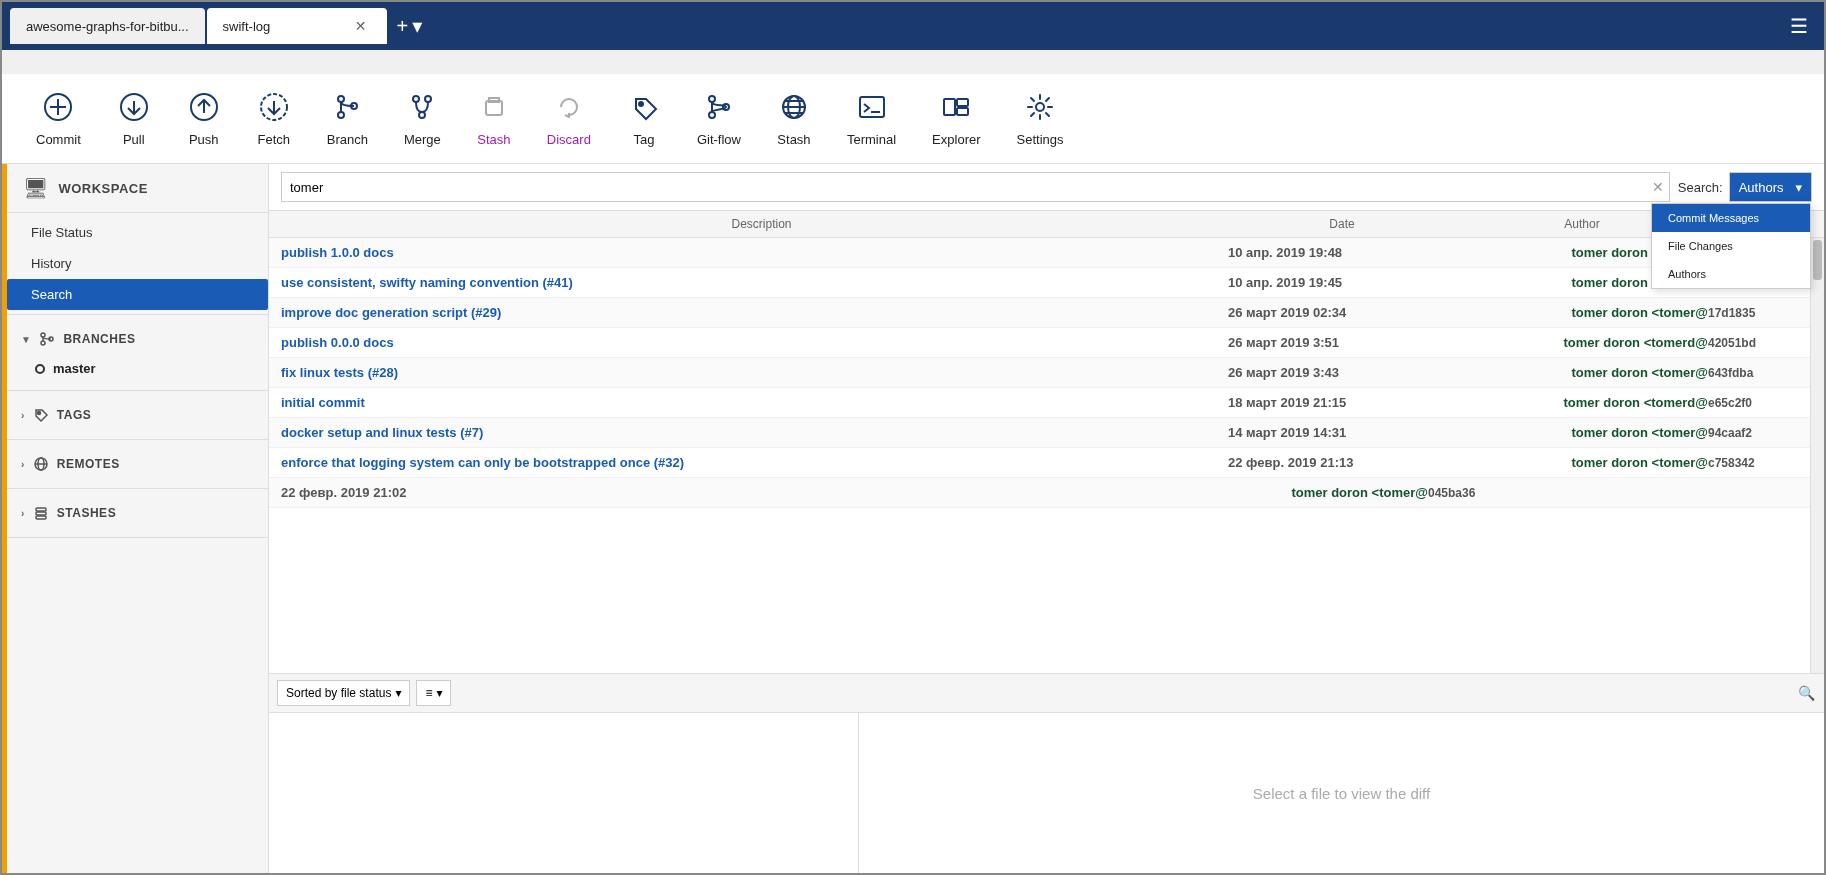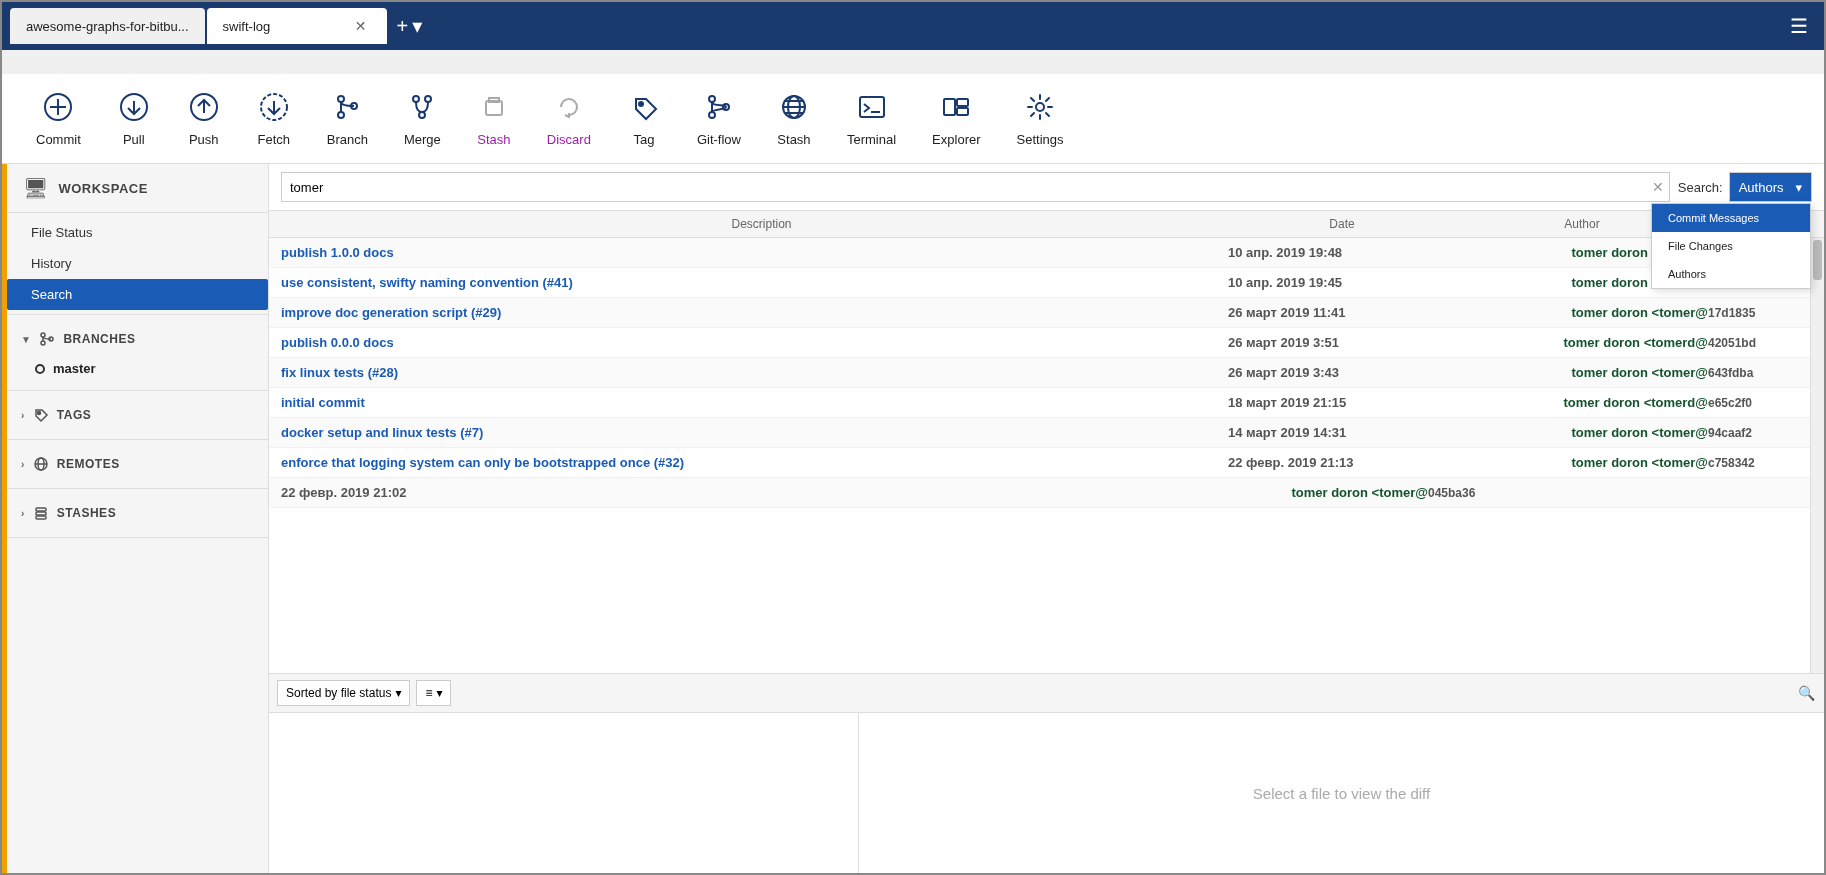--- a/index.html
+++ b/index.html
@@ -645,21 +645,21 @@
             <span class="commit-hash"></span>
           </div>
           <div class="commit-row">
             <span class="commit-desc">use consistent, swifty naming convention (#41)</span>
             <span class="commit-date">10 апр. 2019 19:45</span>
             <span class="commit-author">tomer doron &lt;tomer@</span>
             <span class="commit-hash"></span>
           </div>
           <div class="commit-row">
             <span class="commit-desc">improve doc generation script (#29)</span>
-            <span class="commit-date">26 март 2019 11:41</span>
+            <span class="commit-date">26 март 2019 02:34</span>
             <span class="commit-author">tomer doron &lt;tomer@</span>
             <span class="commit-hash">17d1835</span>
           </div>
           <div class="commit-row">
             <span class="commit-desc">publish 0.0.0 docs</span>
             <span class="commit-date">26 март 2019 3:51</span>
             <span class="commit-author">tomer doron &lt;tomerd@</span>
             <span class="commit-hash">42051bd</span>
           </div>
           <div class="commit-row">

